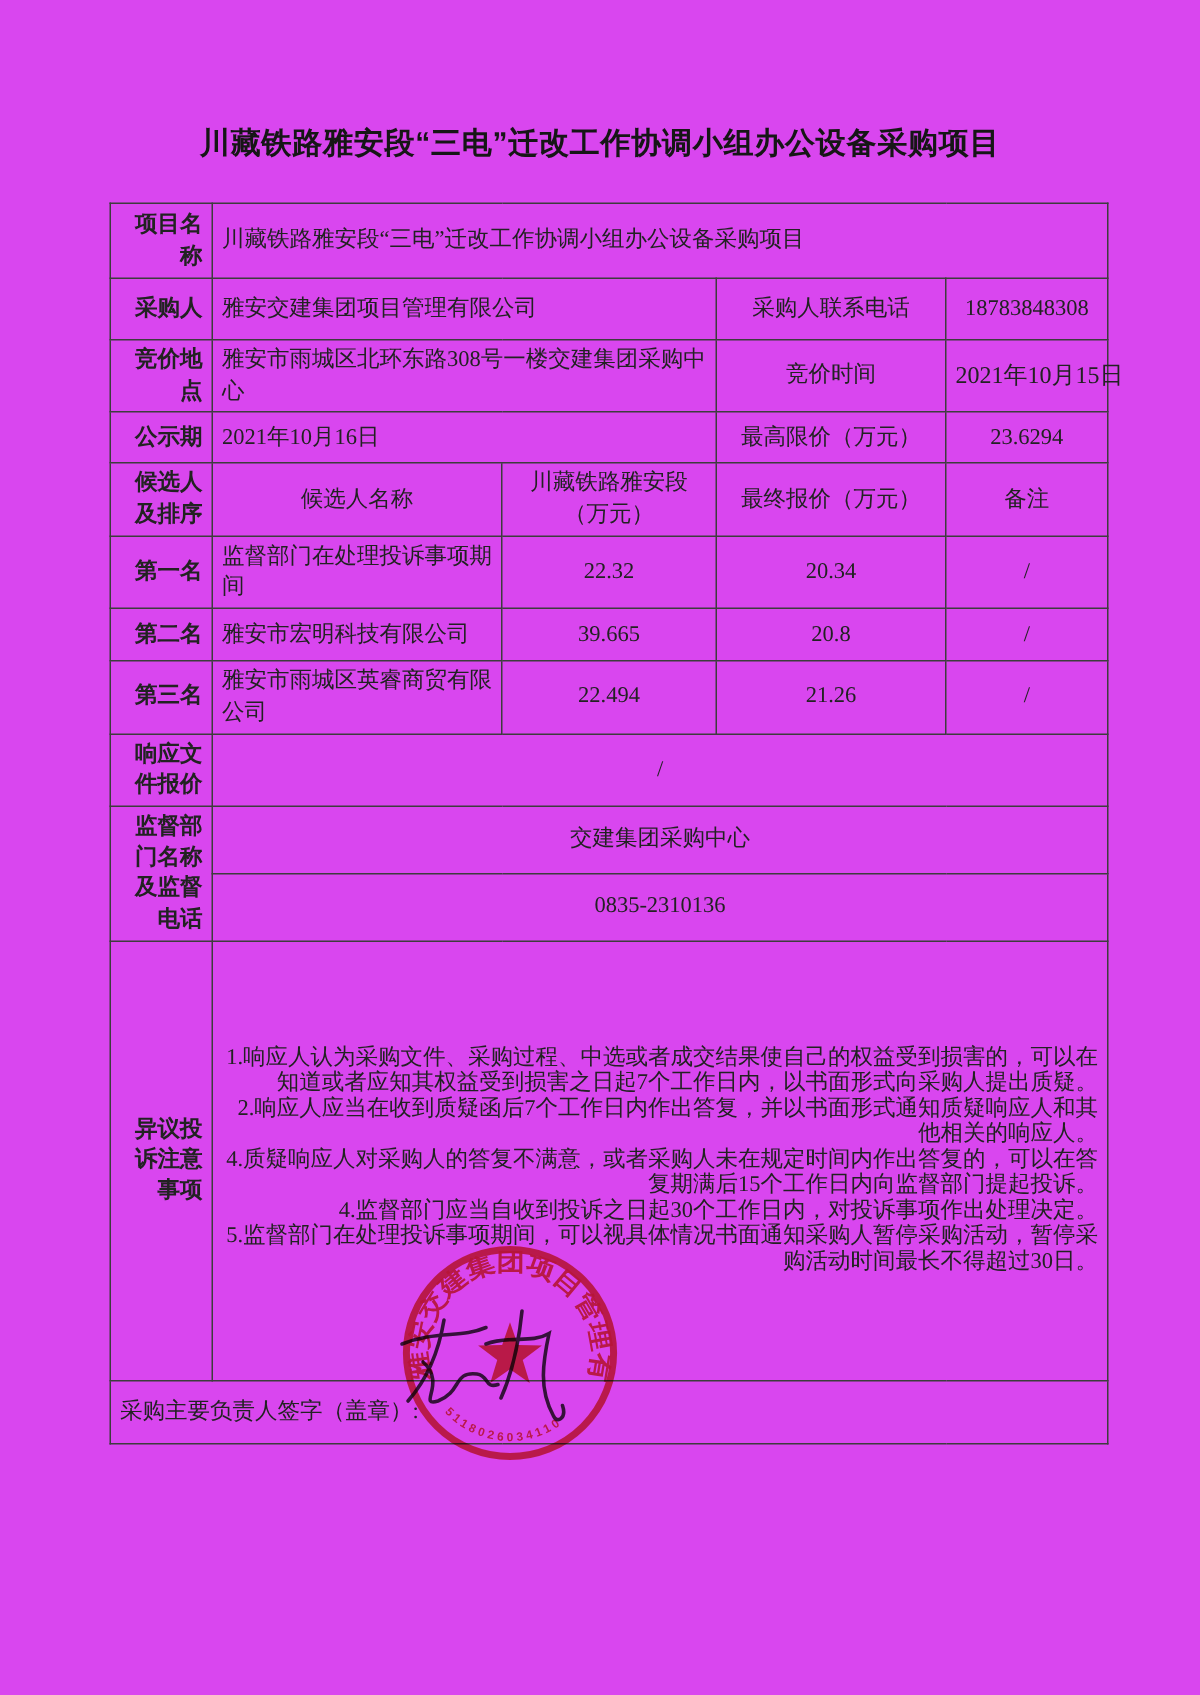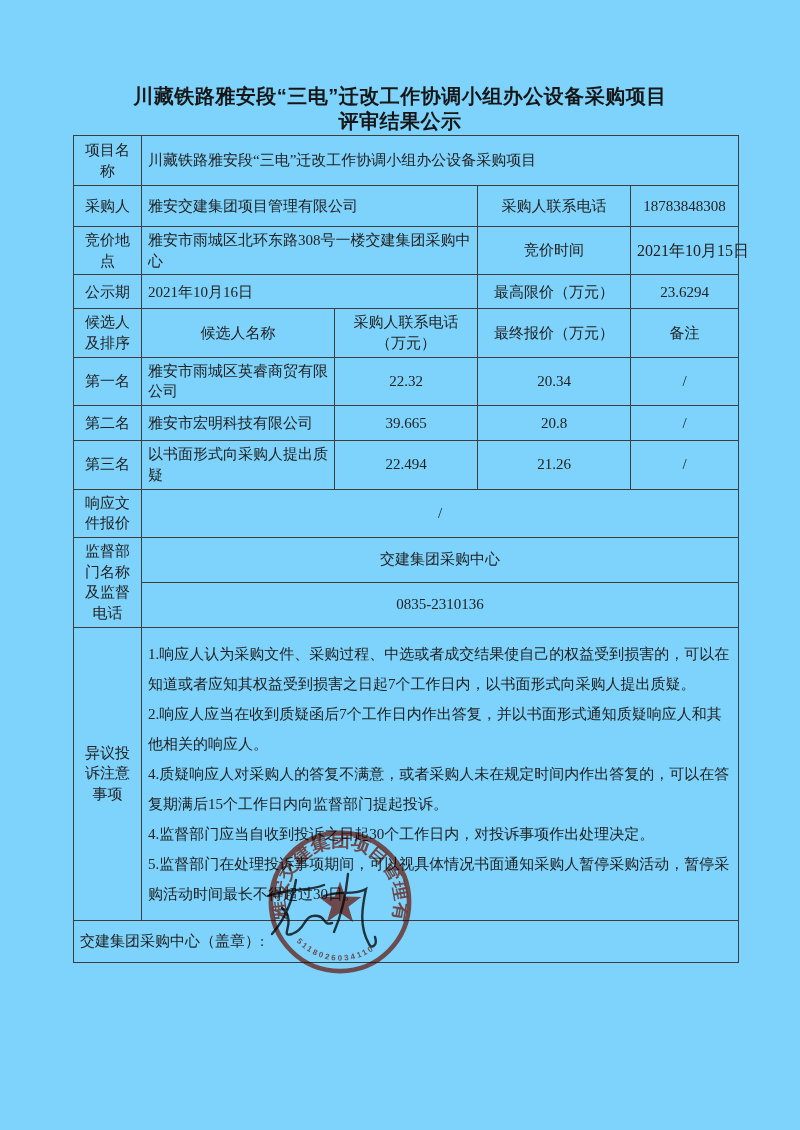--- a/index.html
+++ b/index.html
@@ -2,21 +2,21 @@
 <html><head>
 <meta charset="utf-8">
 <style>
   * { margin: 0; padding: 0; box-sizing: border-box; }
   html, body { background: #ffffff; }
   body { font-family: "Liberation Serif", serif; color: #1f1f1f; }
   .page {
     position: relative;
     width: 800px;
     height: 1130px;
-    background: #7dd3fc;
+    background: #d946ef;
     overflow: hidden;
   }
   .doc-title {
     position: absolute;
     top: 84px;
     left: 0;
     right: 0;
     text-align: center;
     font-family: "Liberation Sans", sans-serif;
     font-weight: 700;
@@ -35,26 +35,26 @@
     font-size: 15px;
     color: #222222;
   }
   table.main td {
     border: 1.6px solid #3d3d3d;
     padding: 3px 6px;
     vertical-align: middle;
     word-break: break-all;
     line-height: 1.38;
   }
-  td.rowlab { text-align: center; padding-left: 4px; padding-right: 2px; }
+  td.rowlab { text-align: right; padding-left: 4px; padding-right: 2px; font-weight: bold; }
   td.ctr { text-align: center; }
   td.toptext { vertical-align: top; }
   td.tight { padding: 1px; font-size: 16px; white-space: nowrap; text-align: center; }
   td.notes-cell { vertical-align: middle; padding: 10px 10px 10px 12px; }
-  .notes p { line-height: 30px; text-align: left; }
+  .notes p { line-height: 17px; text-align: right; }
   .sign-cell { font-size: 15px; padding-left: 8px; }
   .seal-wrap {
     position: absolute;
     left: 256px;
     top: 818px;
     width: 168px;
     height: 168px;
     mix-blend-mode: multiply;
     opacity: 0.92;
     pointer-events: none;
@@ -69,21 +69,20 @@
     pointer-events: none;
   }
 </style>
 </head>
 <body>
 
 <div class="page">
 
   <div class="doc-title">
     <div>川藏铁路雅安段“三电”迁改工作协调小组办公设备采购项目</div>
-    <div>评审结果公示</div>
   </div>
 
   <table class="main">
     <colgroup>
       <col style="width:68px">
         <col style="width:193px">
         <col style="width:143px">
         <col style="width:153px">
         <col style="width:108px">
     </colgroup>
@@ -106,41 +105,41 @@
       </tr>
       <tr style="height:34px">
         <td class="rowlab">公示期</td>
         <td colspan="2">2021年10月16日</td>
         <td class="ctr">最高限价（万元）</td>
         <td class="ctr">23.6294</td>
       </tr>
       <tr style="height:42px">
         <td class="rowlab">候选人及排序</td>
         <td class="ctr">候选人名称</td>
-        <td class="ctr">采购人联系电话（万元）</td>
+        <td class="ctr">川藏铁路雅安段（万元）</td>
         <td class="ctr">最终报价（万元）</td>
         <td class="ctr">备注</td>
       </tr>
       <tr style="height:43px">
         <td class="rowlab">第一名</td>
-        <td>雅安市雨城区英睿商贸有限公司</td>
+        <td>监督部门在处理投诉事项期间</td>
         <td class="ctr">22.32</td>
         <td class="ctr">20.34</td>
         <td class="ctr">/</td>
       </tr>
       <tr style="height:35px">
         <td class="rowlab">第二名</td>
         <td>雅安市宏明科技有限公司</td>
         <td class="ctr">39.665</td>
         <td class="ctr">20.8</td>
         <td class="ctr">/</td>
       </tr>
       <tr style="height:42px">
         <td class="rowlab">第三名</td>
-        <td>以书面形式向采购人提出质疑</td>
+        <td>雅安市雨城区英睿商贸有限公司</td>
         <td class="ctr">22.494</td>
         <td class="ctr">21.26</td>
         <td class="ctr">/</td>
       </tr>
       <tr style="height:42px">
         <td class="rowlab">响应文件报价</td>
         <td colspan="4" class="ctr">/</td>
       </tr>
       <tr style="height:40px">
         <td class="rowlab" rowspan="2">监督部门名称及监督电话</td>
@@ -155,21 +154,21 @@
           <div class="notes">
             <p>1.响应人认为采购文件、采购过程、中选或者成交结果使自己的权益受到损害的，可以在知道或者应知其权益受到损害之日起7个工作日内，以书面形式向采购人提出质疑。</p>
             <p>2.响应人应当在收到质疑函后7个工作日内作出答复，并以书面形式通知质疑响应人和其他相关的响应人。</p>
             <p>4.质疑响应人对采购人的答复不满意，或者采购人未在规定时间内作出答复的，可以在答复期满后15个工作日内向监督部门提起投诉。</p>
             <p>4.监督部门应当自收到投诉之日起30个工作日内，对投诉事项作出处理决定。</p>
             <p>5.监督部门在处理投诉事项期间，可以视具体情况书面通知采购人暂停采购活动，暂停采购活动时间最长不得超过30日。</p>
           </div>
         </td>
       </tr>
       <tr style="height:42px">
-        <td colspan="5" class="sign-cell">交建集团采购中心（盖章）:</td>
+        <td colspan="5" class="sign-cell">采购主要负责人签字（盖章）:</td>
       </tr>
     </tbody>
   </table>
 
   <div class="seal-wrap">
     <svg viewBox="0 0 180 180" width="168" height="168">
       <circle cx="90" cy="90" r="74" fill="none" stroke="#d33a2c" stroke-width="5" opacity="0.9"></circle>
       <polygon points="90,68 95.6,84.2 112.8,84.6 99.1,95 104.1,111.4 90,101.6 75.9,111.4 80.9,95 67.2,84.6 84.4,84.2" fill="#d33a2c" opacity="0.92"></polygon>
       <defs>
         <path id="sealTopArc" d="M 34.6 110.2 A 59 59 0 1 1 145.4 110.2" fill="none"></path>

